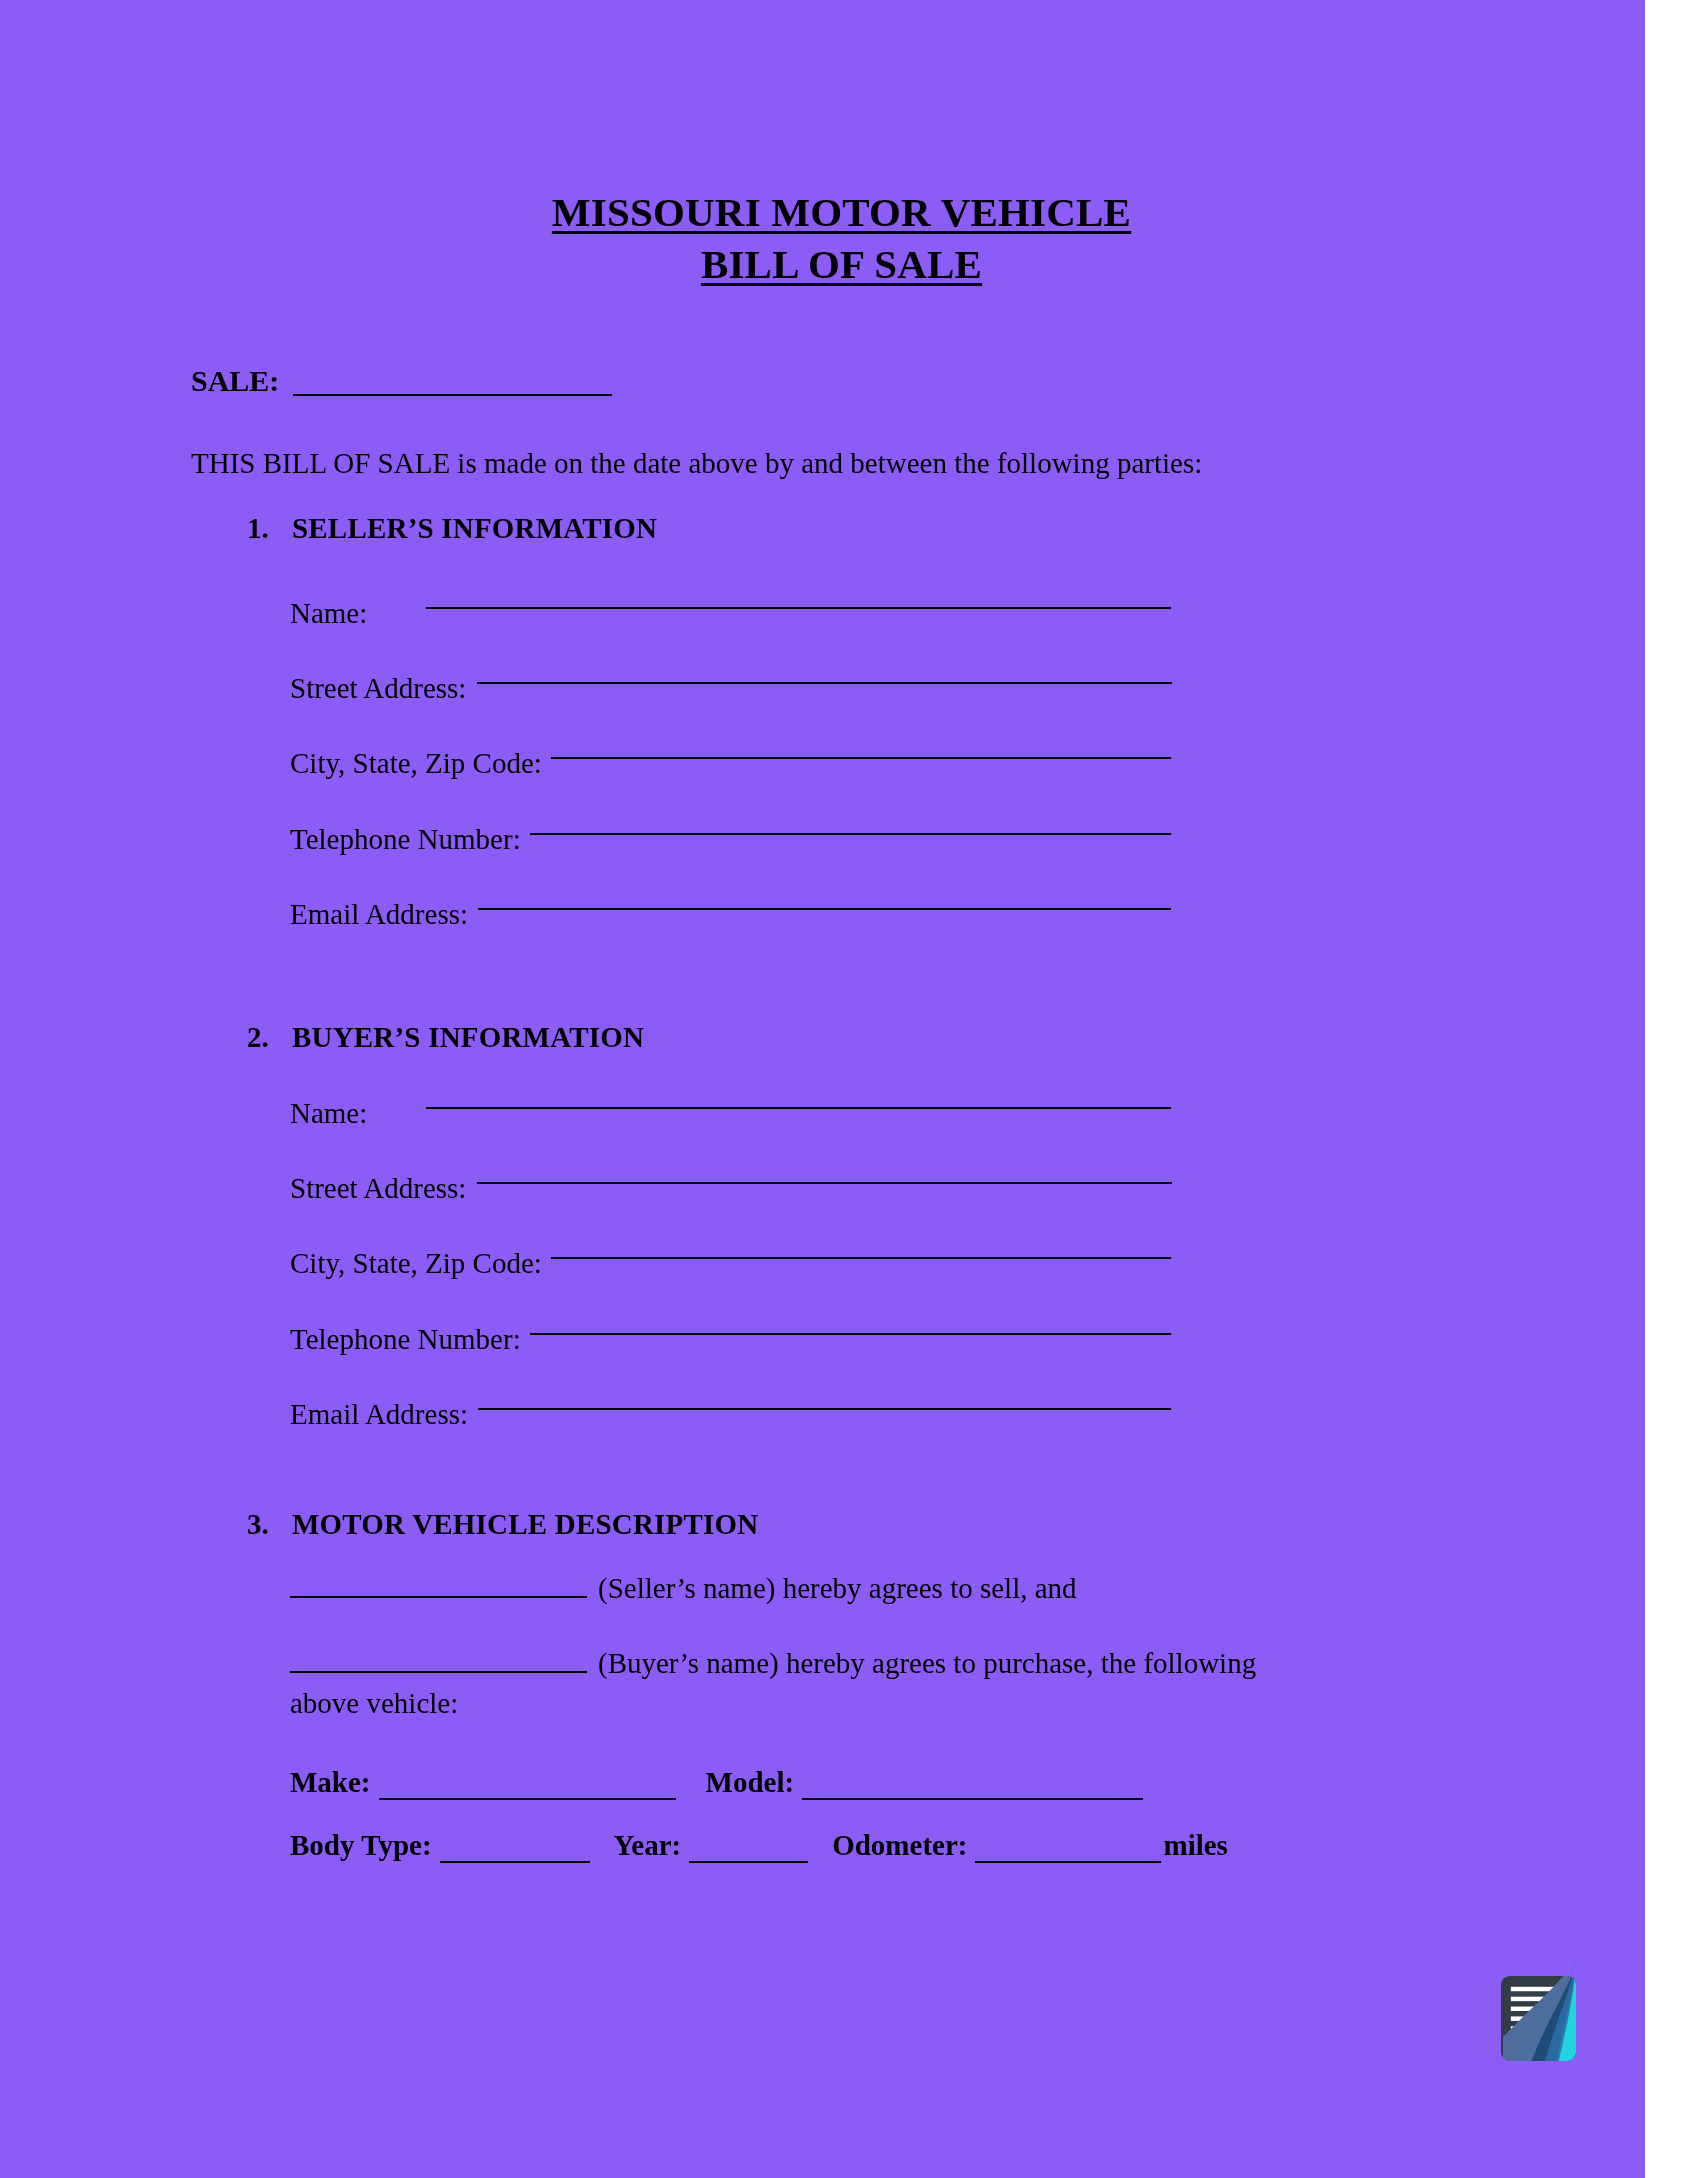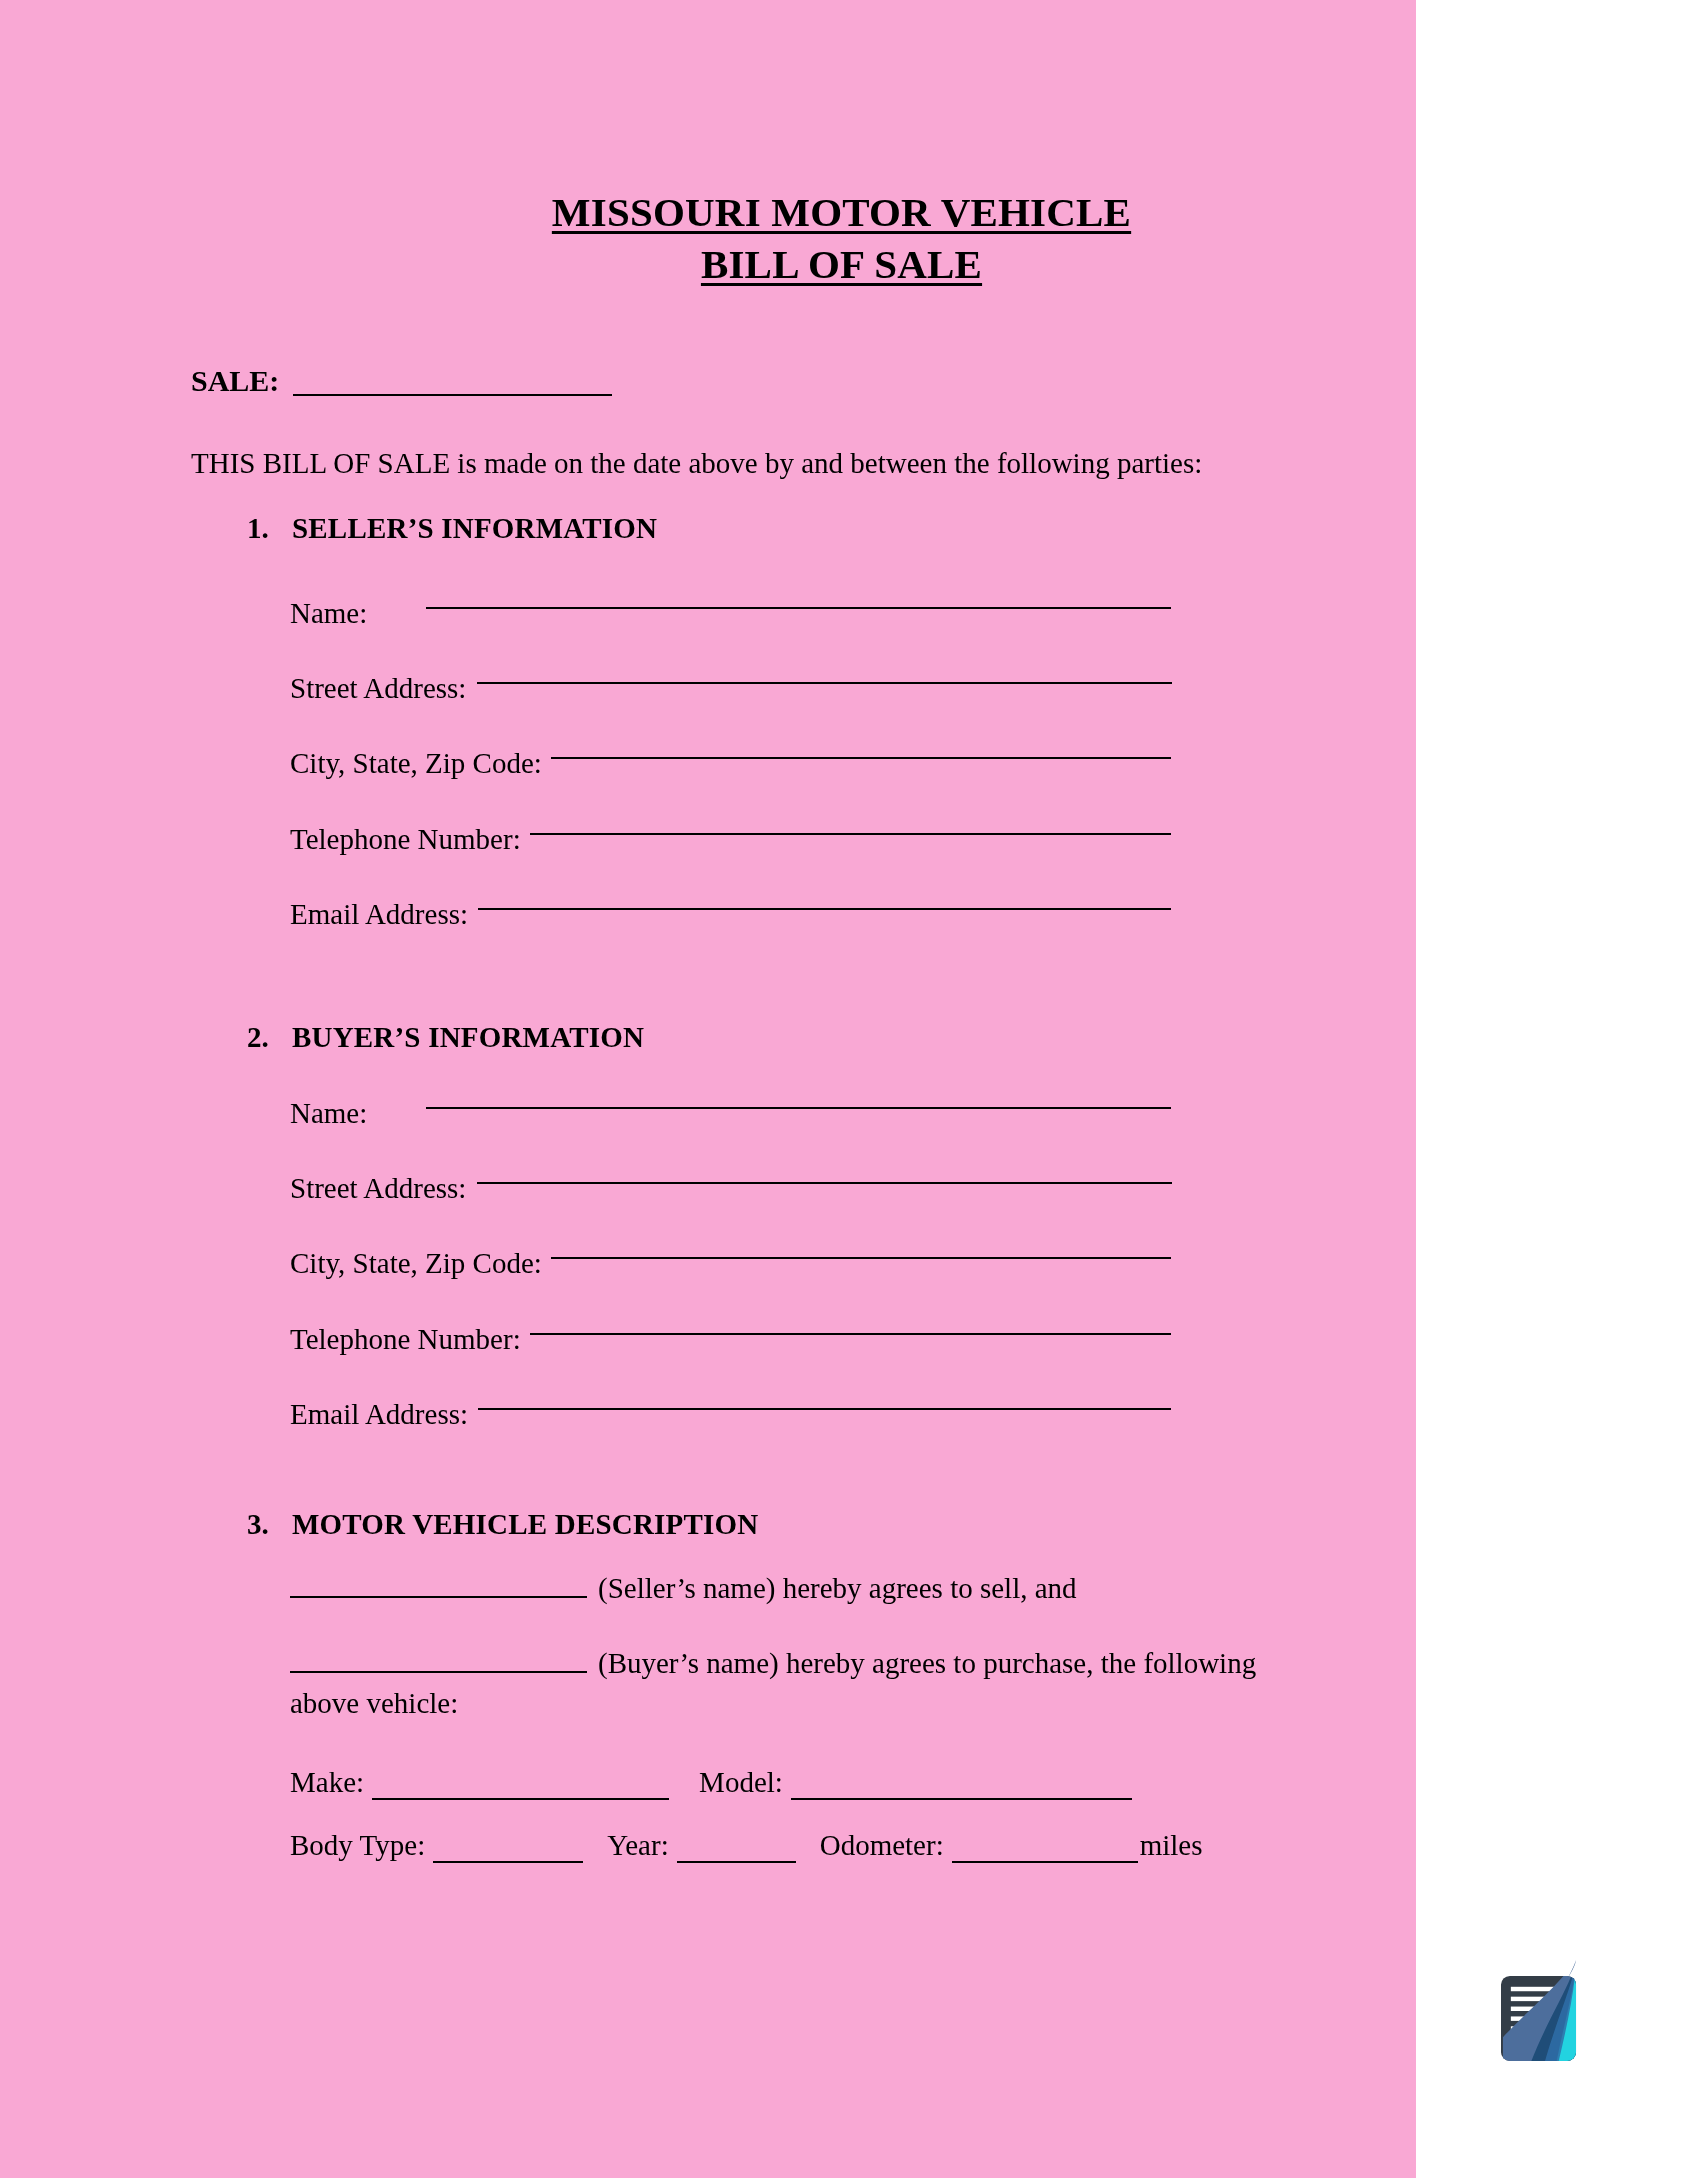--- a/index.html
+++ b/index.html
@@ -12,23 +12,23 @@
     height: 2178px;
     position: relative;
     font-family: "Liberation Serif", "DejaVu Serif", serif;
     color: #000000;
     overflow: hidden;
   }
 
   .page {
     position: absolute;
     left: 0; top: 0;
-    width: 1416px;
+    width: 1645px;
     height: 2178px;
-    background: #f9a8d4;
+    background: #8b5cf6;
   }
 
   
   .title-block {
     position: absolute;
     left: 0;
     top: 186px;
     width: 1683px;
     text-align: center;
   }
@@ -141,20 +141,21 @@
 
   
   .veh-row {
     position: absolute;
     left: 290px;
     display: flex;
     align-items: baseline;
     font-size: 29px;
     line-height: 1;
     white-space: nowrap;
+    font-weight: bold;
   }
   .veh-row .vlabel { flex: none; }
   .veh-row .vrule {
     border-bottom: 2px solid #000;
     height: 0;
     position: relative;
     top: 8px;
     margin-left: 8px;
     flex: none;
   }

